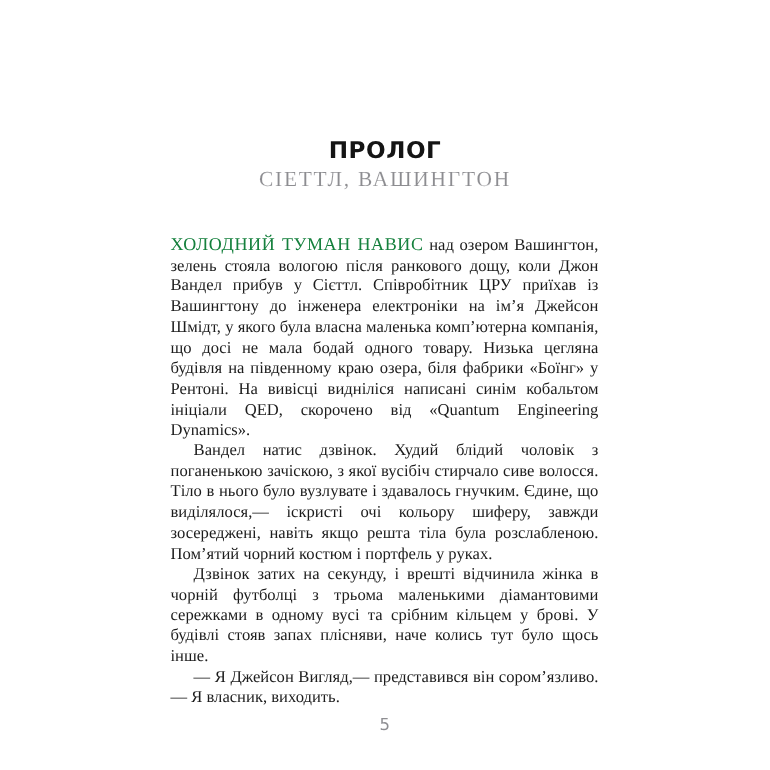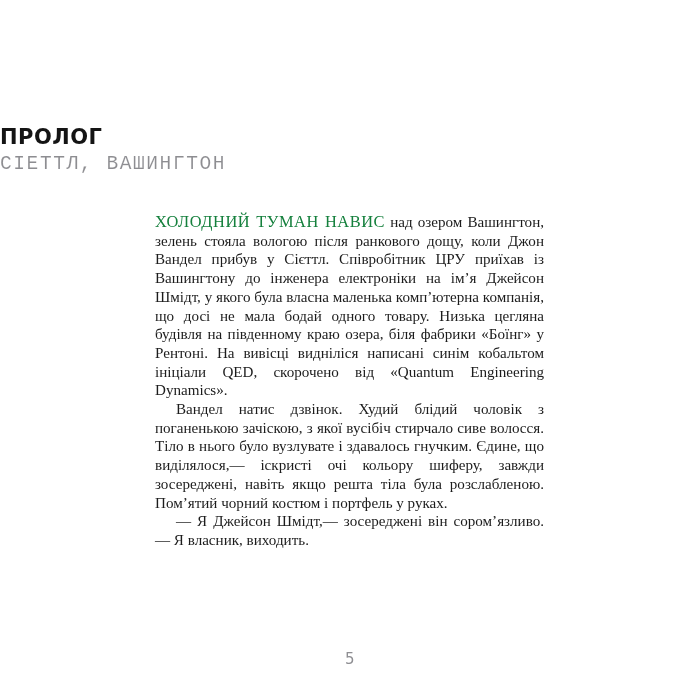--- a/index.html
+++ b/index.html
@@ -23,36 +23,36 @@
     background: #ffffff;
     box-sizing: border-box;
   }
 
   
   .heading-block {
     position: absolute;
     left: 0;
     top: 126px;
     width: 700px;
-    text-align: left;
+    text-align: center;
   }
 
   .chapter-title {
     font-family: "DejaVu Sans", "Liberation Sans", sans-serif;
     font-weight: 700;
     font-size: 21px;
     letter-spacing: 0.5px;
     color: #141414;
     line-height: 1.1;
     margin: 0;
     text-transform: uppercase;
   }
 
   .chapter-subtitle {
-    font-family: Liberation Mono, monospace;
+    font-family: Liberation Serif, serif;
     font-weight: 400;
     font-size: 19.5px;
     letter-spacing: 1.6px;
     color: #8d8d91;
     line-height: 1.15;
     margin: 4px 0 0 0;
     text-transform: uppercase;
     -webkit-text-stroke: 0.1px #ffffff;
   }
 
@@ -108,21 +108,22 @@
     <h1 class="chapter-title">ПРОЛОГ</h1>
     <h2 class="chapter-subtitle">СІЕТТЛ, ВАШИНГТОН</h2>
   </div>
 
   <div class="text-column">
 
     <p class="para first"><span class="lead-in">ХОЛОДНИЙ ТУМАН НАВИС</span><span> над озером Вашингтон, зелень стояла вологою після ранкового дощу, коли Джон Вандел прибув у Сієттл. Співробітник ЦРУ приїхав із Вашингтону до інженера електроніки на ім’я Джейсон Шмідт, у якого була власна маленька комп’ютерна компанія, що досі не мала бодай одного товару. Низька цегляна будівля на південному краю озера, біля фабрики «Боїнг» у Рентоні. На вивісці видніліся написані синім кобальтом ініціали QED, скорочено від «Quantum Engineering Dynamics».</span></p>
 
     <p class="para">Вандел натис дзвінок. Худий блідий чоловік з поганенькою зачіскою, з якої вусібіч стирчало сиве волосся. Тіло в нього було вузлувате і здавалось гнучким. Єдине, що виділялося,— іскристі очі кольору шиферу, завжди зосереджені, навіть якщо решта тіла була розслабленою. Пом’ятий чорний костюм і портфель у руках.</p>
 
+    <p class="para">Дзвінок затих на секунду, і врешті відчинила жінка в чорній футболці з трьома маленькими діамантовими сережками в одному вусі та срібним кільцем у брові. У будівлі стояв запах плісняви, наче колись тут було щось інше.</p>
 
 
-    <p class="para">— Я Джейсон Шмідт,— зосереджені він сором’язливо.— Я власник, виходить.</p>
+    <p class="para">— Я Джейсон Вигляд,— представився він сором’язливо.— Я власник, виходить.</p>
 
   </div>
 
   <div class="folio">5</div>
 
 </div>
 
 </body></html>

